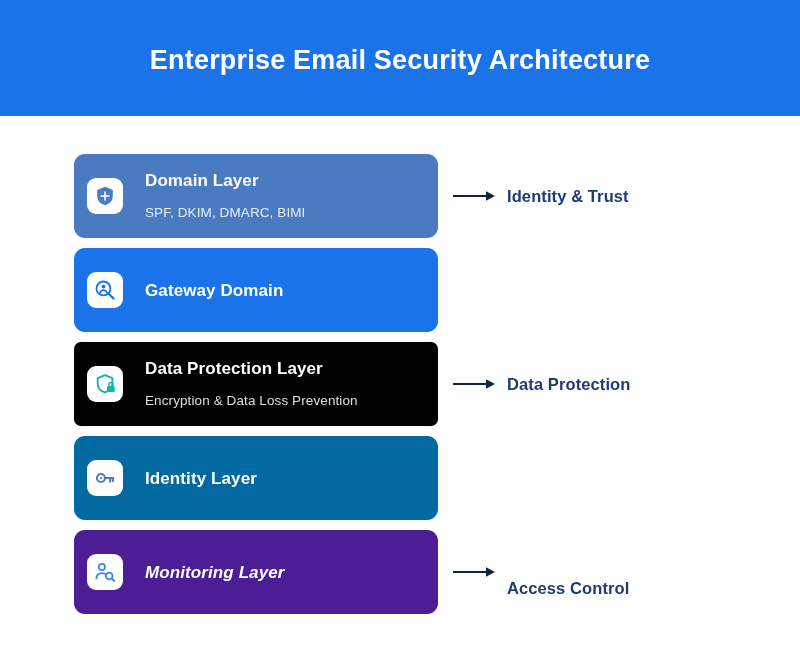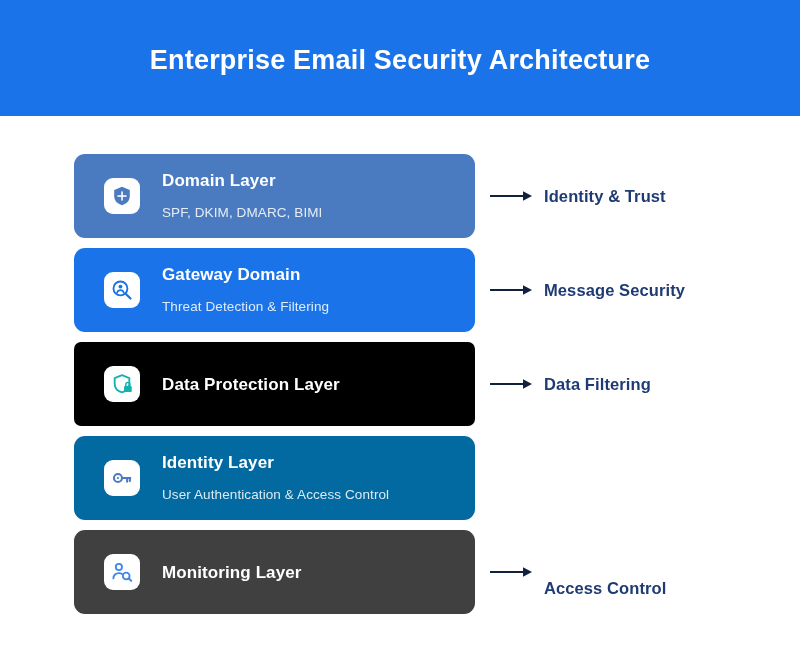--- a/index.html
+++ b/index.html
@@ -42,28 +42,28 @@
     padding: 38px 0 0 0;
   }
   .row {
     position: relative;
     display: flex;
     align-items: center;
     height: 84px;
     margin-bottom: 10px;
   }
   .card {
-    width: 401px;
+    width: 364px;
     height: 84px;
     margin-left: 74px;
     border-radius: 11px;
     display: flex;
     align-items: center;
     box-sizing: border-box;
-    padding-left: 30px;
+    padding-left: 13px;
     flex: 0 0 auto;
   }
   .icon-box {
     width: 36px;
     height: 36px;
     background: #ffffff;
     border-radius: 9px;
     display: flex;
     align-items: center;
     justify-content: center;
@@ -151,74 +151,66 @@
         <div class="icon-box">
           <svg width="22" height="22" viewBox="0 0 24 24" fill="none" style="color: rgb(26, 115, 232);">
             <circle cx="10.3" cy="10.3" r="7.6" stroke="currentColor" stroke-width="2"></circle>
             <circle cx="10.3" cy="8.3" r="2.1" fill="currentColor"></circle>
             <path d="M6.6 15.1 c0.7 -2.1 2.1 -3 3.7 -3 s3 0.9 3.7 3" stroke="currentColor" stroke-width="1.8" stroke-linecap="round"></path>
             <line x1="16" y1="16" x2="21.3" y2="21.3" stroke="currentColor" stroke-width="2.4" stroke-linecap="round"></line>
           </svg>
         </div>
         <div class="card-text">
           <div class="card-title">Gateway Domain</div>
-          <div class="card-sub">Threat Detection &amp; Filtering</div>
+        </div>
+      </div>
+    </div>
+
+    <div class="row">
+      <div class="card" style="background: #000000; border-radius: 7px;">
+        <div class="icon-box">
+          <svg width="22" height="22" viewBox="0 0 24 24" fill="none" style="color: rgb(20, 178, 173);">
+            <path d="M12 2.4 L20 5.6 V11.6 c0 4.9 -3.4 8.1 -8 9.5 C7.4 19.7 4 16.5 4 11.6 V5.6 Z" stroke="currentColor" stroke-width="2" stroke-linejoin="round"></path>
+            <rect x="14.2" y="14.2" width="8.4" height="6.6" rx="1.3" fill="currentColor"></rect>
+            <path d="M16.2 14.2 v-1.6 a2.2 2.2 0 0 1 4.4 0 v1.6" stroke="currentColor" stroke-width="1.6"></path>
+          </svg>
+        </div>
+        <div class="card-text">
+          <div class="card-title">Data Protection Layer</div>
+          <div class="card-sub">Encryption &amp; Data Loss Prevention</div>
         </div>
       </div>
       <div class="connector">
         <svg class="arrow" viewBox="0 0 42 14">
           <line x1="0" y1="7" x2="33" y2="7" stroke="#12213f" stroke-width="2.2"></line>
           <polygon points="33,2.2 42,7 33,11.8" fill="#12213f"></polygon>
         </svg>
-        <div class="right-label" style="color: rgb(31, 59, 115);">Message Security</div>
-      </div>
-    </div>
-
-    <div class="row">
-      <div class="card" style="background: #000000; border-radius: 7px;">
-        <div class="icon-box">
-          <svg width="22" height="22" viewBox="0 0 24 24" fill="none" style="color: rgb(20, 178, 173);">
-            <path d="M12 2.4 L20 5.6 V11.6 c0 4.9 -3.4 8.1 -8 9.5 C7.4 19.7 4 16.5 4 11.6 V5.6 Z" stroke="currentColor" stroke-width="2" stroke-linejoin="round"></path>
-            <rect x="14.2" y="14.2" width="8.4" height="6.6" rx="1.3" fill="currentColor"></rect>
-            <path d="M16.2 14.2 v-1.6 a2.2 2.2 0 0 1 4.4 0 v1.6" stroke="currentColor" stroke-width="1.6"></path>
-          </svg>
-        </div>
-        <div class="card-text">
-          <div class="card-title">Data Protection Layer</div>
-        </div>
-      </div>
-      <div class="connector">
-        <svg class="arrow" viewBox="0 0 42 14">
-          <line x1="0" y1="7" x2="33" y2="7" stroke="#12213f" stroke-width="2.2"></line>
-          <polygon points="33,2.2 42,7 33,11.8" fill="#12213f"></polygon>
-        </svg>
-        <div class="right-label" style="color: rgb(31, 59, 115);">Data Filtering</div>
+        <div class="right-label" style="color: rgb(31, 59, 115);">Data Protection</div>
       </div>
     </div>
 
     <div class="row">
       <div class="card" style="background: #0369a1;">
         <div class="icon-box">
           <svg width="22" height="22" viewBox="0 0 24 24" fill="none" style="color: rgb(74, 122, 192);">
             <circle cx="7.6" cy="12" r="4.4" stroke="currentColor" stroke-width="2.2"></circle>
             <circle cx="7.6" cy="12" r="1.2" fill="currentColor"></circle>
             <line x1="11.8" y1="12" x2="21" y2="12" stroke="currentColor" stroke-width="2.2" stroke-linecap="round"></line>
             <line x1="17.6" y1="12" x2="17.6" y2="16" stroke="currentColor" stroke-width="2.2" stroke-linecap="round"></line>
             <line x1="20.6" y1="12" x2="20.6" y2="15.4" stroke="currentColor" stroke-width="2.2" stroke-linecap="round"></line>
           </svg>
         </div>
         <div class="card-text">
           <div class="card-title">Identity Layer</div>
-          <div class="card-sub">User Authentication &amp; Access Control</div>
-        </div>
-      </div>
-    </div>
-
-    <div class="row">
-      <div class="card" style="background: #404040;">
+        </div>
+      </div>
+    </div>
+
+    <div class="row">
+      <div class="card" style="background: #4c1d95; font-style: italic;">
         <div class="icon-box">
           <svg width="22" height="22" viewBox="0 0 24 24" fill="none" style="color: rgb(59, 134, 239);">
             <circle cx="8.6" cy="6.6" r="3.4" stroke="currentColor" stroke-width="2"></circle>
             <path d="M2.6 19 c0 -3.6 2.7 -5.8 6 -5.8 c1.3 0 2.5 0.3 3.5 0.9" stroke="currentColor" stroke-width="2" stroke-linecap="round"></path>
             <circle cx="16.6" cy="16.4" r="3.7" stroke="currentColor" stroke-width="2"></circle>
             <line x1="19.4" y1="19.2" x2="22" y2="21.6" stroke="currentColor" stroke-width="2.2" stroke-linecap="round"></line>
           </svg>
         </div>
         <div class="card-text">
           <div class="card-title">Monitoring Layer</div>

